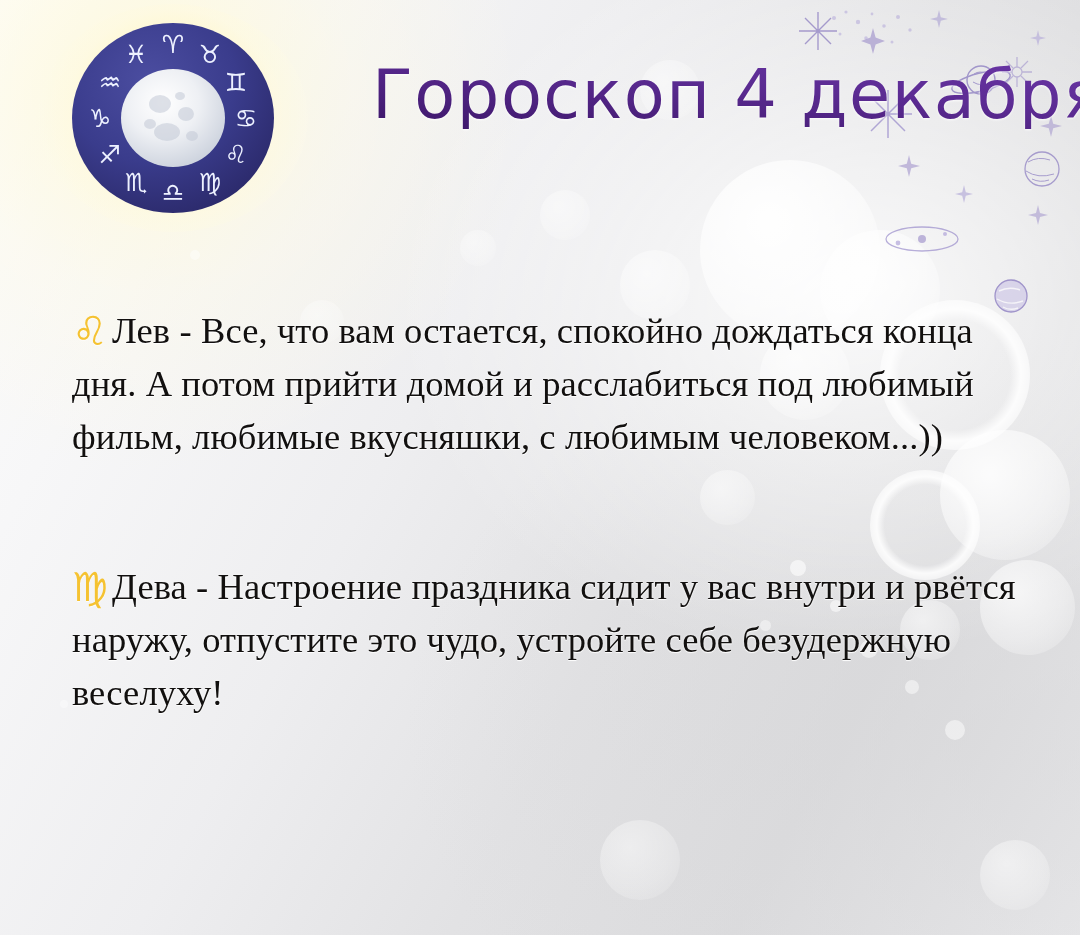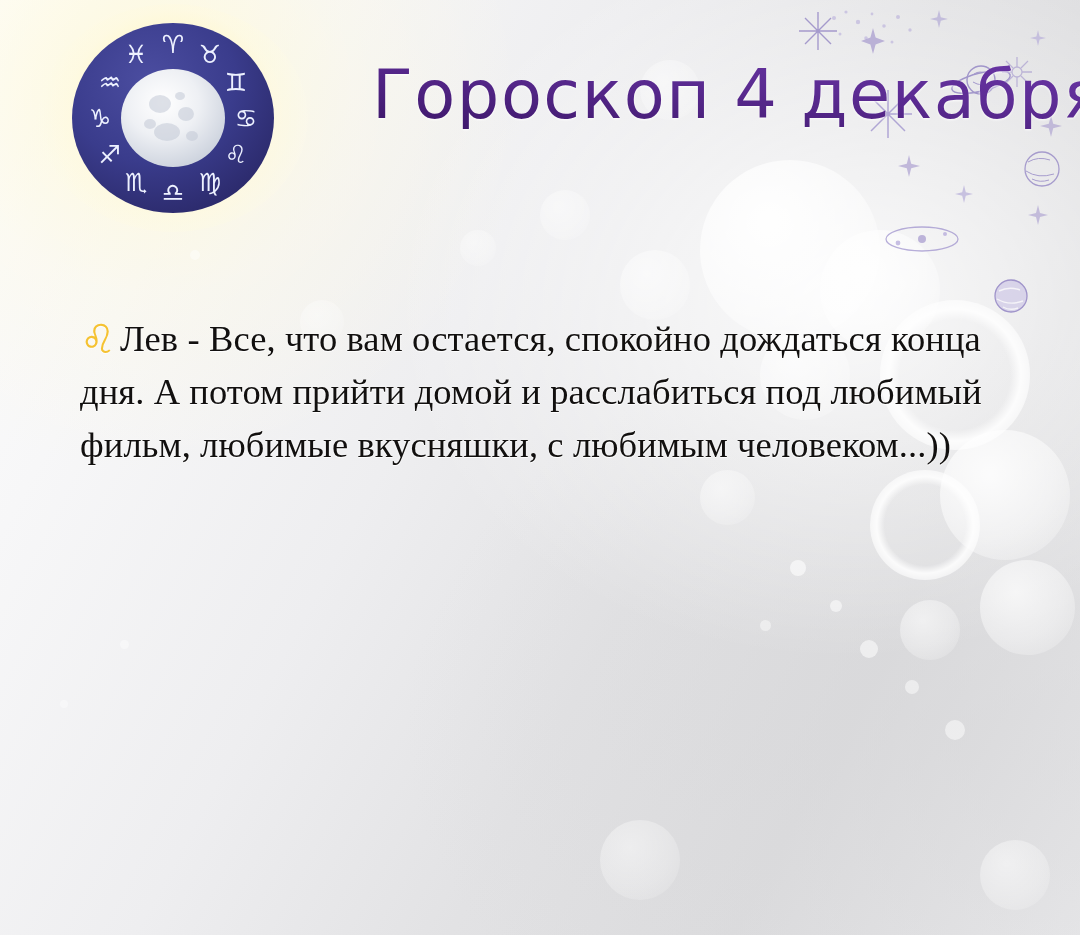--- a/index.html
+++ b/index.html
@@ -99,21 +99,21 @@
   }
   .entry {
     position: relative;
     color: #12100f;
     font-size: 36.5px;
     line-height: 53px;
     letter-spacing: 0.1px;
     text-shadow: 0 1px 0 rgba(255,255,255,0.85), 0 0 3px rgba(255,255,255,0.7);
   }
   .entry + .entry { margin-top: 97px; }
-  .entry p { margin: 12px; }
+  .entry p { margin: 4px; }
   .sign-glyph {
     font-family: "DejaVu Sans", sans-serif;
     color: #f5c231;
     font-size: 40px;
     line-height: 0;
     margin-right: 4px;
     text-shadow: 0 1px 1px rgba(255,255,255,0.8);
     vertical-align: -2px;
   }
   .sign-name { white-space: nowrap; }
@@ -312,15 +312,20 @@
   <div id="title">Гороскоп 4 декабря</div>
 
   <div id="content">
 
     <div class="entry">
       <p>
         <span class="sign-glyph">♌</span><span class="sign-name">Лев</span><span> - </span><span>Все, что вам остается, спокойно дождаться конца дня. А потом прийти домой и расслабиться под любимый фильм, любимые вкусняшки, с любимым человеком...))</span>
       </p>
     </div>
 
+    <div class="entry">
+      <p>
+        <span class="sign-glyph">♍</span><span class="sign-name">Дева</span><span> - </span><span>Настроение праздника сидит у вас внутри и рвётся наружу, отпустите это чудо, устройте себе безудержную веселуху!</span>
+      </p>
+    </div>
 
   </div>
 </div>
 
 </body></html>

